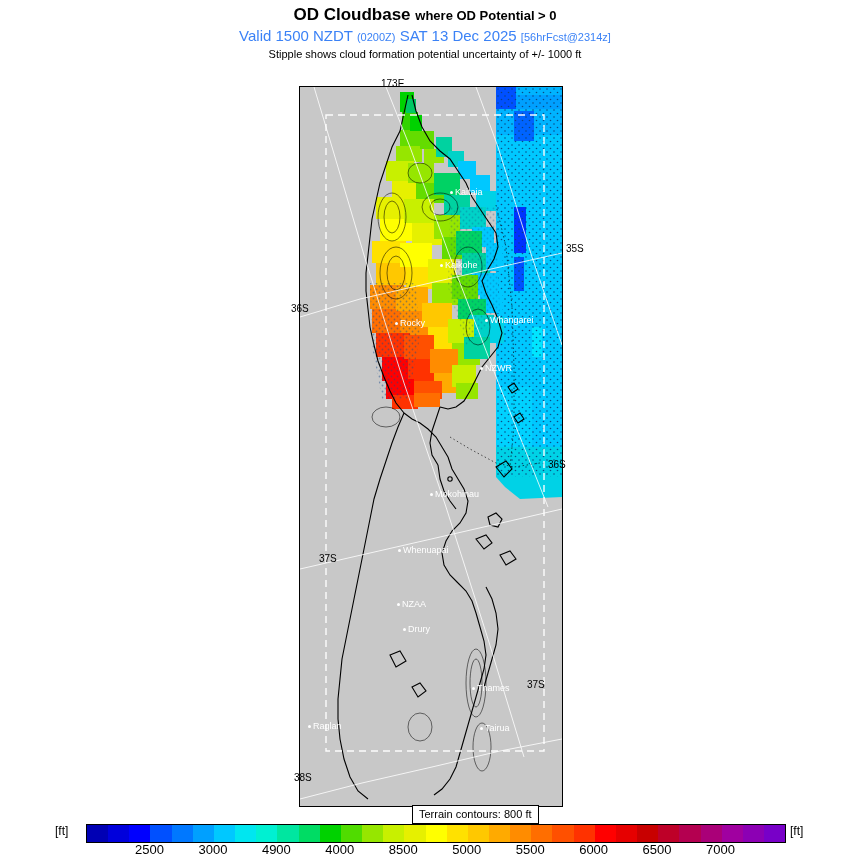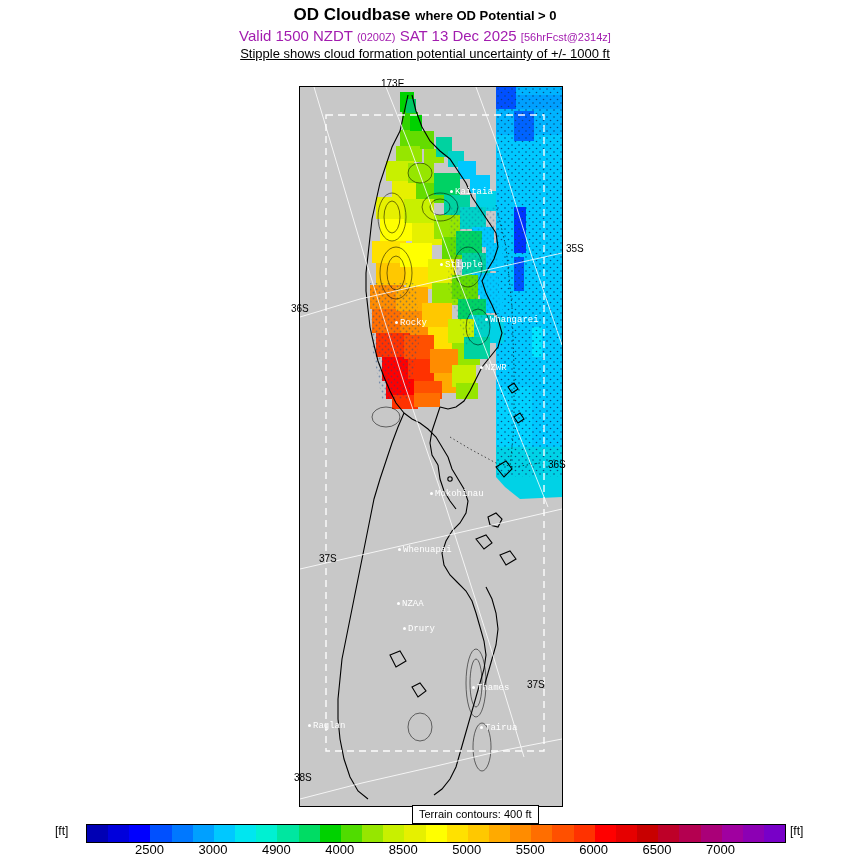--- a/index.html
+++ b/index.html
@@ -30,36 +30,35 @@
     color: #000;
     line-height: 20px;
     white-space: nowrap;
   }
   #title-line1 .sub {
     font-size: 13px;
     font-weight: bold;
   }
   #title-line2 {
     font-size: 15px;
-    color: #a21caf;
+    color: #3b82f6;
     line-height: 19px;
     white-space: nowrap;
   }
   #title-line2 .small {
     font-size: 11px;
   }
   #title-line2 .brackets {
     font-size: 11px;
   }
   #title-line3 {
-    font-size: 13px;
+    font-size: 11px;
     color: #000;
     line-height: 14px;
     white-space: nowrap;
-    text-decoration: underline;
   }
 
   
   #map-panel {
     position: absolute;
     left: 299px;
     top: 86px;
     width: 262px;
     height: 719px;
     border: 1px solid #000;
@@ -79,21 +78,20 @@
     height: 719px;
   }
 
   
   .city {
     position: absolute;
     font-size: 9px;
     color: #ffffff;
     white-space: nowrap;
     pointer-events: none;
-    font-family: Liberation Mono, monospace;
   }
   .city .dot {
     display: inline-block;
     width: 3px;
     height: 3px;
     background: #ffffff;
     border-radius: 50%;
     vertical-align: middle;
     margin-right: 2px;
   }
@@ -390,21 +388,21 @@
           <path d="M0 230 L60 212 L130 196 L200 180 L262 166"></path>
           <path d="M0 482 L70 466 L140 450 L210 434 L262 422"></path>
           <path d="M0 712 L62 696 L132 680 L200 664 L262 652"></path>
           <path d="M14 0 L32 60 L64 168 L104 296 L146 420 L188 552 L224 670"></path>
           <path d="M176 0 L198 60 L232 170 L262 258"></path>
         </g>
       </g>
     </svg>
 
     <div class="city" style="left:150px;top:100px"><span class="dot"></span><span>Kaitaia</span></div>
-    <div class="city" style="left:140px;top:173px"><span class="dot"></span><span>Stipple</span></div>
+    <div class="city" style="left:140px;top:173px"><span class="dot"></span><span>Kaikohe</span></div>
     <div class="city" style="left:95px;top:231px"><span class="dot"></span><span>Rocky</span></div>
     <div class="city" style="left:185px;top:228px"><span class="dot"></span><span>Whangarei</span></div>
     <div class="city" style="left:180px;top:276px"><span class="dot"></span><span>NZWR</span></div>
     <div class="city" style="left:130px;top:402px"><span class="dot"></span><span>Mokohinau</span></div>
     <div class="city" style="left:98px;top:458px"><span class="dot"></span><span>Whenuapai</span></div>
     <div class="city" style="left:97px;top:512px"><span class="dot"></span><span>NZAA</span></div>
     <div class="city" style="left:103px;top:537px"><span class="dot"></span><span>Drury</span></div>
     <div class="city" style="left:172px;top:596px"><span class="dot"></span><span>Thames</span></div>
     <div class="city" style="left:180px;top:636px"><span class="dot"></span><span>Tairua</span></div>
     <div class="city" style="left:8px;top:634px"><span class="dot"></span><span>Raglan</span></div>
@@ -413,21 +411,21 @@
 </div>
 
 <div class="grat-label" style="left:381px;top:78px">173E</div>
 <div class="grat-label" style="left:566px;top:243px">35S</div>
 <div class="grat-label" style="left:291px;top:303px">36S</div>
 <div class="grat-label" style="left:548px;top:459px">36S</div>
 <div class="grat-label" style="left:319px;top:553px">37S</div>
 <div class="grat-label" style="left:527px;top:679px">37S</div>
 <div class="grat-label" style="left:294px;top:772px">38S</div>
 
-<div id="terrain-note">Terrain contours: 400 ft</div>
+<div id="terrain-note">Terrain contours: 800 ft</div>
 
 <div id="colorbar-wrap">
   <div id="cb-left-unit">[ft]</div>
   <div id="cb-right-unit">[ft]</div>
   <div id="colorbar">
       <div class="swatch" style="background: rgb(0, 0, 180);"></div>
       <div class="swatch" style="background: rgb(0, 0, 220);"></div>
       <div class="swatch" style="background: rgb(0, 0, 255);"></div>
       <div class="swatch" style="background: rgb(0, 80, 255);"></div>
       <div class="swatch" style="background: rgb(0, 120, 255);"></div>

